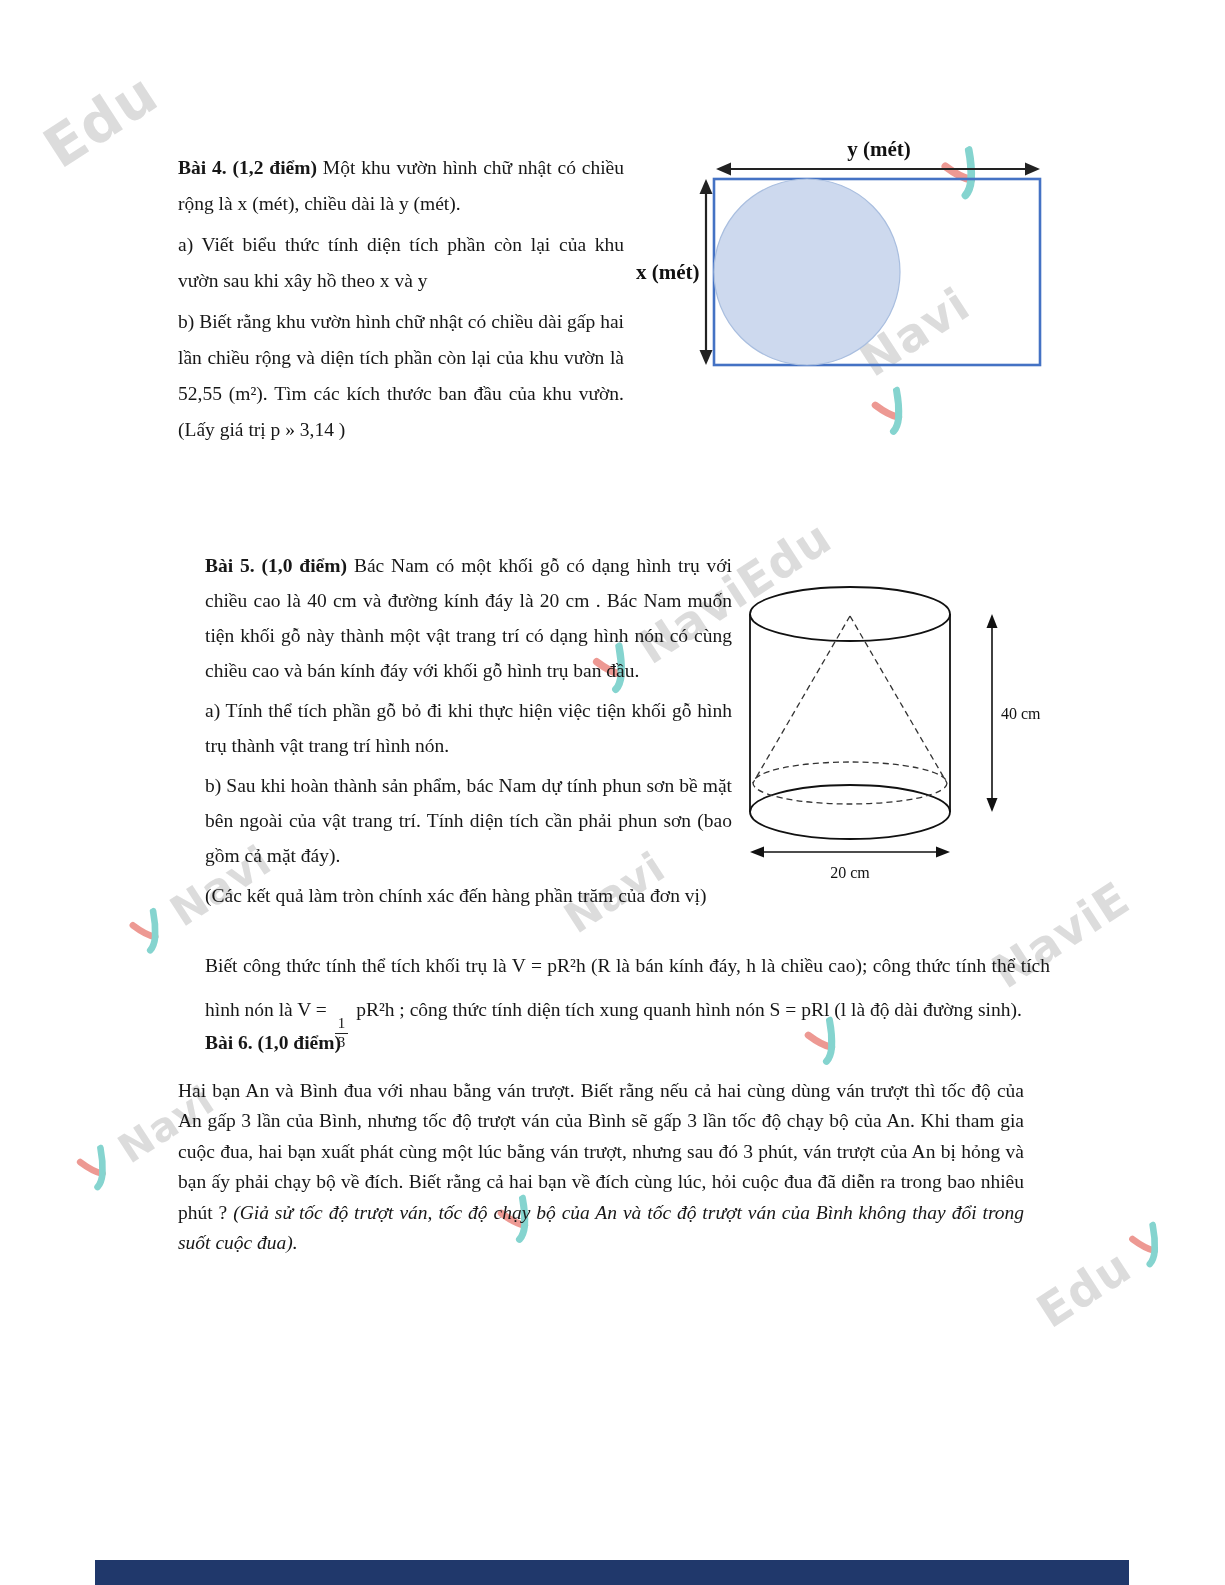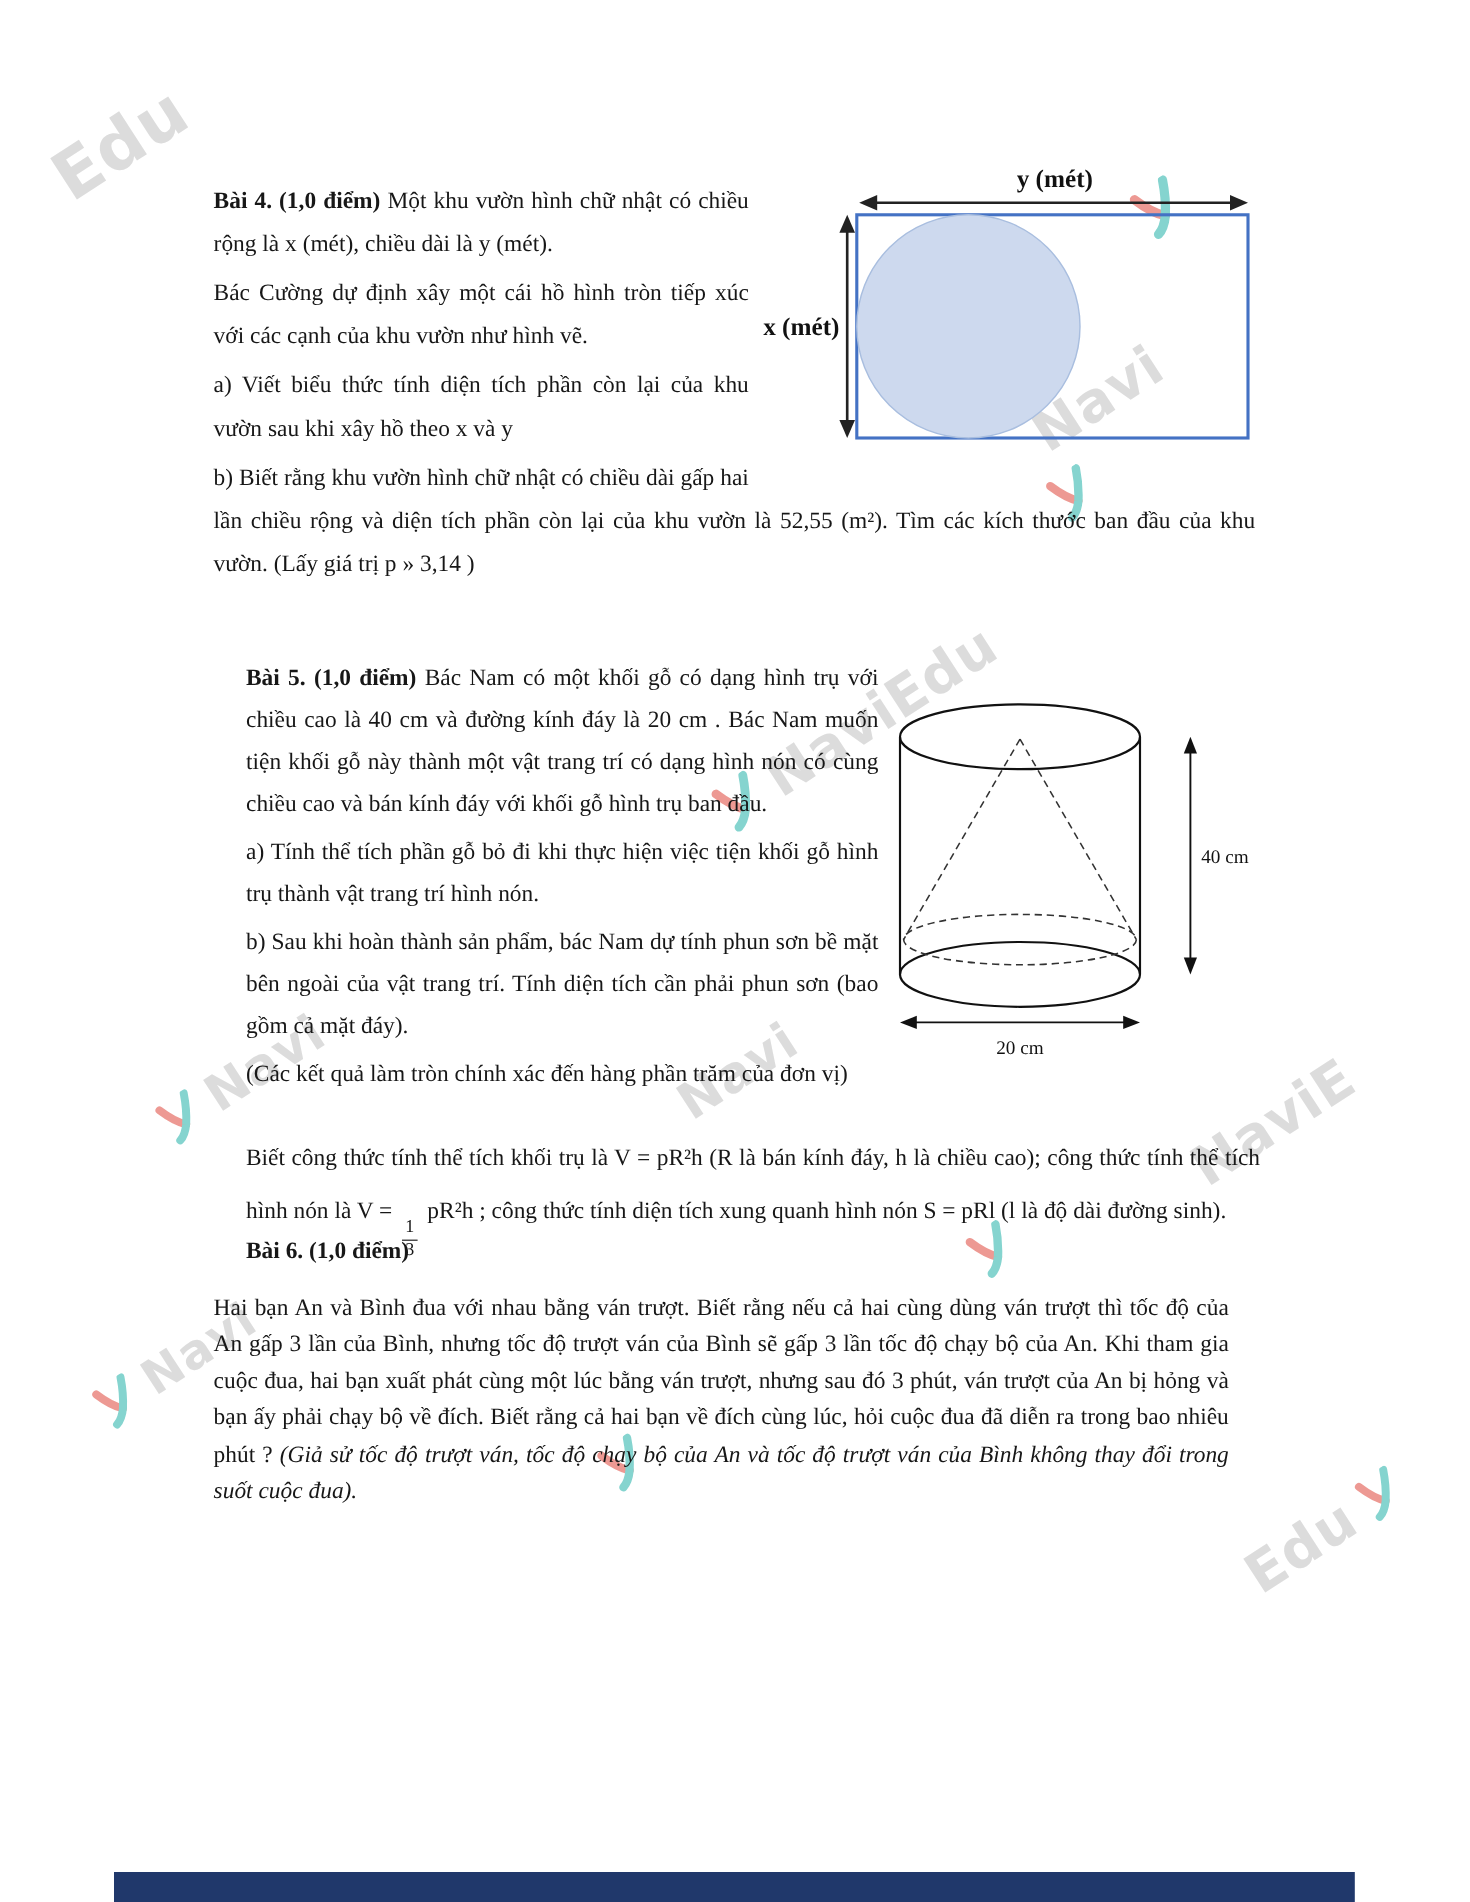--- a/index.html
+++ b/index.html
@@ -175,24 +175,23 @@
         <line x1="70" y1="53" x2="70" y2="215" stroke="#222" stroke-width="2.2"></line>
         <polygon points="70,41 63.5,56 76.5,56" fill="#222"></polygon>
         <polygon points="70,227 63.5,212 76.5,212" fill="#222"></polygon>
       </g>
 
       <text x="0" y="141" font-size="21" font-weight="bold" fill="#111">x (mét)</text>
     </svg>
   </div>
 
   <p>
-    <strong>Bài 4. (1,0 điểm)</strong>
+    <strong>Bài 4. (1,2 điểm)</strong>
     <span>Một khu vườn hình chữ nhật có chiều rộng là x (mét), chiều dài là y (mét).</span>
   </p>
-  <p>Bác Cường dự định xây một cái hồ hình tròn tiếp xúc với các cạnh của khu vườn như hình vẽ.</p>
   <p>a) Viết biểu thức tính diện tích phần còn lại của khu vườn sau khi xây hồ theo x và y</p>
   <p>b) Biết rằng khu vườn hình chữ nhật có chiều dài gấp hai lần chiều rộng và diện tích phần còn lại của khu vườn là 52,55 (m²). Tìm các kích thước ban đầu của khu vườn. (Lấy giá trị p » 3,14 )</p>
 
 </section>
 
 <section class="sec" id="sec-bai5">
 
   <div class="fig-cylinder">
     <svg width="310" height="310" viewBox="0 0 310 310">
       <ellipse cx="110" cy="36" rx="100" ry="27" fill="#ffffff" stroke="#111" stroke-width="1.8"></ellipse>

